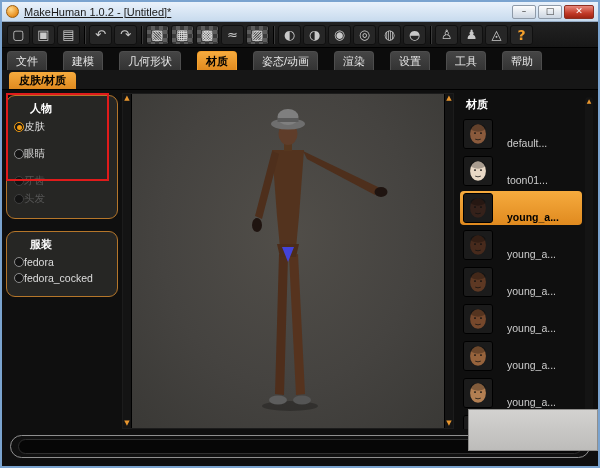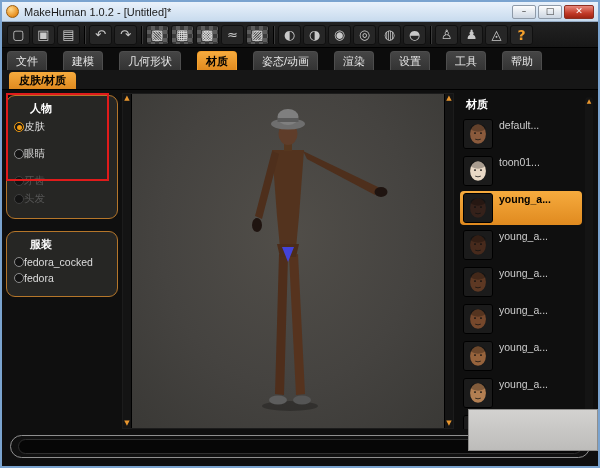--- a/index.html
+++ b/index.html
@@ -15,21 +15,21 @@
   .titlebar {
     height: 20px; display: flex; align-items: center; padding: 0 4px;
     background: linear-gradient(#eaf2fb, #c8dbee);
     border-bottom: 1px solid #93a9c2; font-size: 11px; color: #1a1a1a;
   }
   .app-icon {
     width: 13px; height: 13px; border-radius: 50%;
     background: radial-gradient(circle at 35% 30%, #ffd98c, #e89020 70%, #b5650e);
     border: 1px solid #9a5d10; flex: 0 0 auto;
   }
-  .title-text { margin-left: 5px; white-space: nowrap; }
+  .title-text { margin-left: 5px; white-space: nowrap; text-decoration: underline; }
   .win-controls { margin-left: auto; display: flex; gap: 2px; }
   .wc {
     width: 24px; height: 14px; font-size: 9px; line-height: 1;
     display: flex; align-items: center; justify-content: center;
     border: 1px solid #8e9aa8; border-radius: 2px; color: #333;
     background: linear-gradient(#fdfdfd, #ccd6e2); cursor: default;
     font-family: "DejaVu Sans", sans-serif;
   }
   .wc.close {
     width: 30px; color: #fff; border-color: #8c2f22;
@@ -126,21 +126,21 @@
   .vstrip.left { left: 0; border-right: 1px solid #000; }
   .vstrip.right { right: 0; border-left: 1px solid #000; }
   .vstrip .arrow { color: #e8962e; font-size: 7px; line-height: 1; font-family: "DejaVu Sans", sans-serif; }
   .model-svg { position: absolute; left: 50%; top: 4px; transform: translateX(-50%); }
 
   
   .right-panel { width: 136px; position: relative; padding: 2px 12px 0 2px; overflow: hidden; }
   .panel-title { font-size: 11px; font-weight: bold; color: #fff; margin: 2px 0 5px 6px; }
   .material-list { display: flex; flex-direction: column; gap: 3px; }
   .mat-item {
-    display: flex; align-items: flex-start; gap: 6px; padding: 2px 3px;
+    display: flex; align-items: flex-end; gap: 14px; padding: 2px 3px;
     border-radius: 4px; color: #ccc; font-size: 10.5px; cursor: default;
   }
   .mat-item.selected { background: linear-gradient(#f6ab3e, #e08a1f); color: #000; font-weight: bold; }
   .mat-thumb {
     width: 30px; height: 30px; border-radius: 3px; overflow: hidden; flex: 0 0 auto;
     background: #151515; border: 1px solid #000; line-height: 0;
   }
   .mat-label { white-space: nowrap; overflow: hidden; }
   .right-scroll {
     position: absolute; right: 1px; top: 4px; bottom: 4px; width: 8px;
@@ -289,25 +289,25 @@
               <span class="radio-circle"></span>
               <span class="radio-label">头发</span>
             </div>
           </div>
       </div>
       <div class="groupbox">
         <div class="group-title">服装</div>
         <div id="clothes-options">
             <div class="radio-row">
               <span class="radio-circle"></span>
-              <span class="radio-label">fedora_cocked</span>
+              <span class="radio-label">fedora</span>
             </div>
             <div class="radio-row">
               <span class="radio-circle"></span>
-              <span class="radio-label">fedora</span>
+              <span class="radio-label">fedora_cocked</span>
             </div>
           </div>
       </div>
       <div class="annotation"></div>
     </div>
 
     <div class="viewport">
       <div class="vstrip left">
         <span class="arrow">▲</span>
         <span class="arrow">▼</span>

